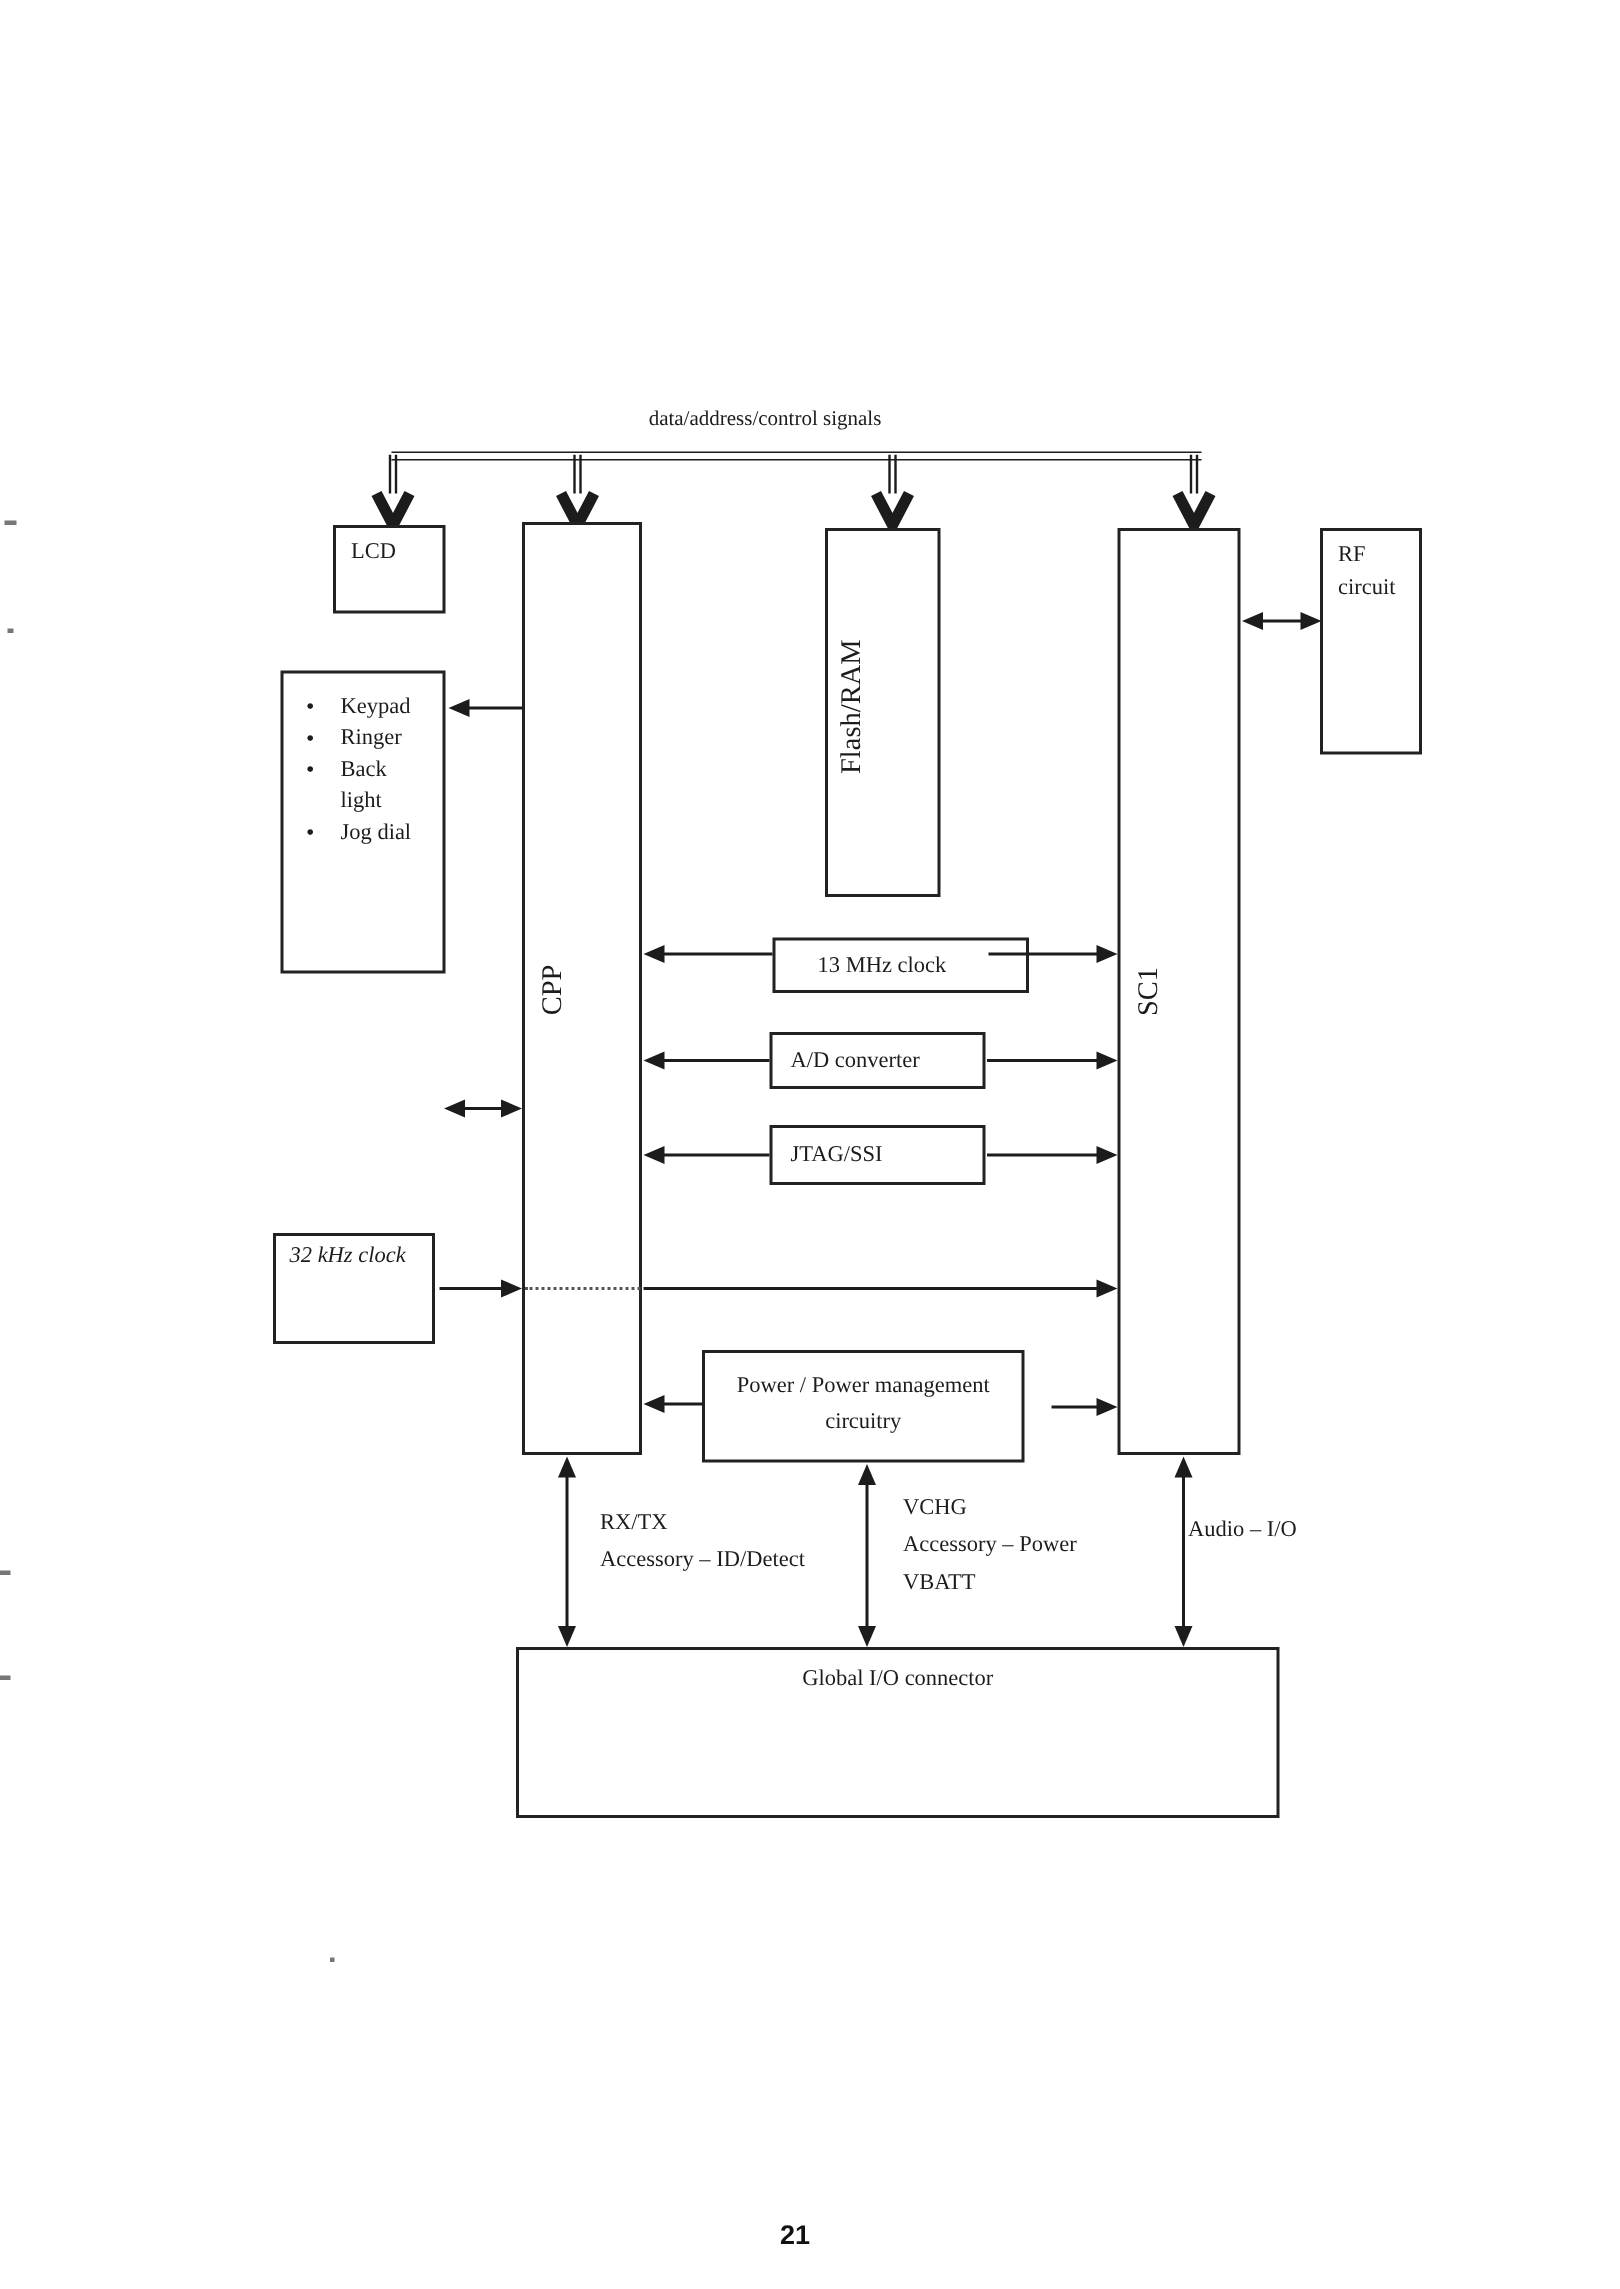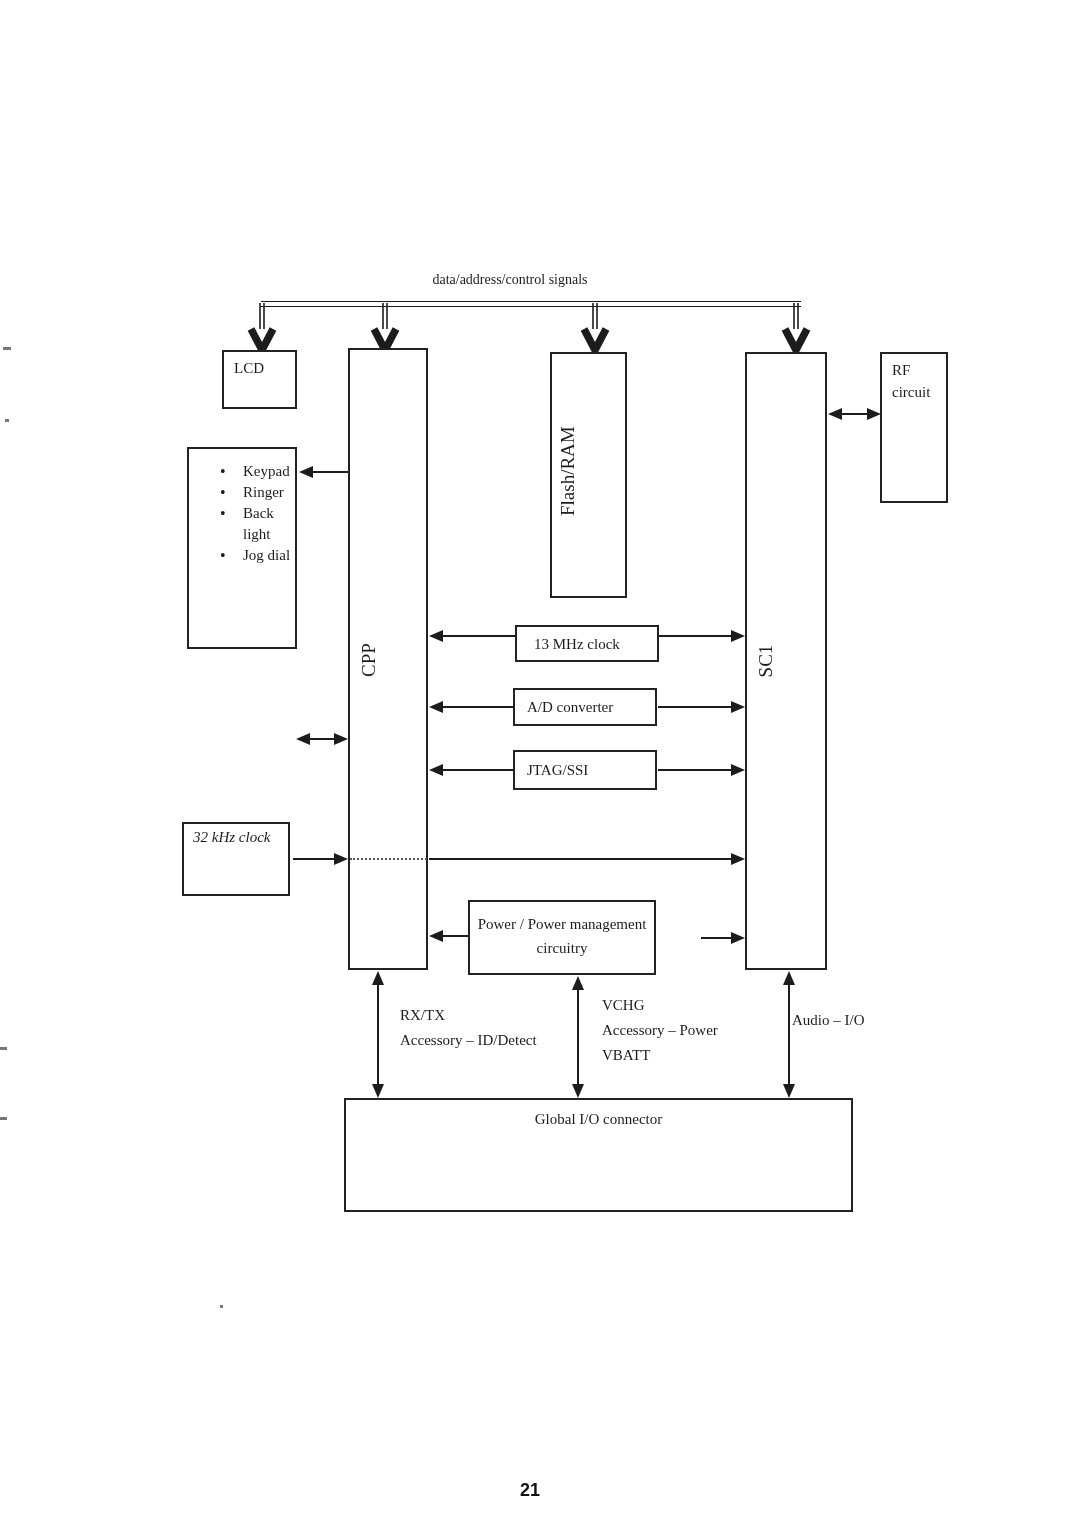--- a/index.html
+++ b/index.html
@@ -24,21 +24,21 @@
   .ln-v   { position:absolute; width:0;  border-left:2px solid #1c1c1c; }
   .ln-dot { position:absolute; height:0; border-top:2px dotted #555; }
   .busline{ position:absolute; left:261px; top:301px; width:540px; height:4px;
             border-top:1.6px solid #1c1c1c; border-bottom:1.6px solid #1c1c1c; }
   .tri { position:absolute; width:0; height:0; }
   .tri-l { border-top:6px solid transparent; border-bottom:6px solid transparent; border-right:14px solid #1c1c1c; }
   .tri-r { border-top:6px solid transparent; border-bottom:6px solid transparent; border-left:14px solid #1c1c1c; }
   .tri-u { border-left:6px solid transparent; border-right:6px solid transparent; border-bottom:14px solid #1c1c1c; }
   .tri-d { border-left:6px solid transparent; border-right:6px solid transparent; border-top:14px solid #1c1c1c; }
   .buslabel { position:absolute; left:360px; top:272px; width:300px; text-align:center; font-size:14px; }
-  ul.bullets { margin:12px 0 0 16px; padding:0; list-style:none; }
+  ul.bullets { margin:12px 0 0 0; padding:0; list-style:none; }
   ul.bullets li { position:relative; padding-left:38px; max-width:60px; line-height:21px; }
   ul.bullets li::before { content:"\2022"; position:absolute; left:15px; top:0; font-size:16px; }
   .siglabel { position:absolute; font-size:15px; }
   .pagenum {
     position:absolute; left:0; top:1480px; width:1060px; text-align:center;
     font-family:"Liberation Sans", sans-serif; font-weight:bold; font-size:18px; color:#111;
   }
   .speck { position:absolute; background:#777; }
   svg.droparrow { position:absolute; top:303px; }
 </style>
@@ -92,38 +92,38 @@
   <div class="vlabel" style="left:527px; top:464px; width:82px;">Flash/RAM</div>
 
   <div class="box" style="left:745px; top:352px; width:82px; height:618px;"></div>
   <div class="vlabel" style="left:749px; top:650px; width:34px;">SC1</div>
 
   <div class="box" style="left:880px; top:352px; width:68px; height:151px; padding:5px 0 0 10px;">
     <div>RF</div>
     <div>circuit</div>
   </div>
 
-  <div class="box" style="left:515px; top:625px; width:144px; height:37px; display:flex; align-items:center; padding-left:17px;">
+  <div class="box" style="left:515px; top:625px; width:171px; height:37px; display:flex; align-items:center; padding-left:28px;">
     <span>13 MHz clock</span>
   </div>
 
   <div class="box" style="left:513px; top:688px; width:144px; height:38px; display:flex; align-items:center; padding-left:12px;">
     <span>A/D converter</span>
   </div>
 
   <div class="box" style="left:513px; top:750px; width:144px; height:40px; display:flex; align-items:center; padding-left:12px;">
     <span>JTAG/SSI</span>
   </div>
 
 
   <div class="box" style="left:182px; top:822px; width:108px; height:74px; padding:2px 0 0 9px;font-style:italic;">
     <span>32 kHz clock</span>
   </div>
 
-  <div class="box" style="left:468px; top:900px; width:188px; height:75px; padding-top:10px; text-align:center; line-height:24px;">
+  <div class="box" style="left:468px; top:900px; width:215px; height:75px; padding-top:10px; text-align:center; line-height:24px;">
     <div>Power / Power management</div>
     <div>circuitry</div>
   </div>
 
   <div class="box" style="left:344px; top:1098px; width:509px; height:114px; padding-top:8px; text-align:center;">
     <span>Global I/O connector</span>
   </div>
 
   <div class="tri tri-l" style="left:299px; top:466px;"></div>
   <div class="ln-h" style="left:312px; top:471px; width:36px;"></div>

